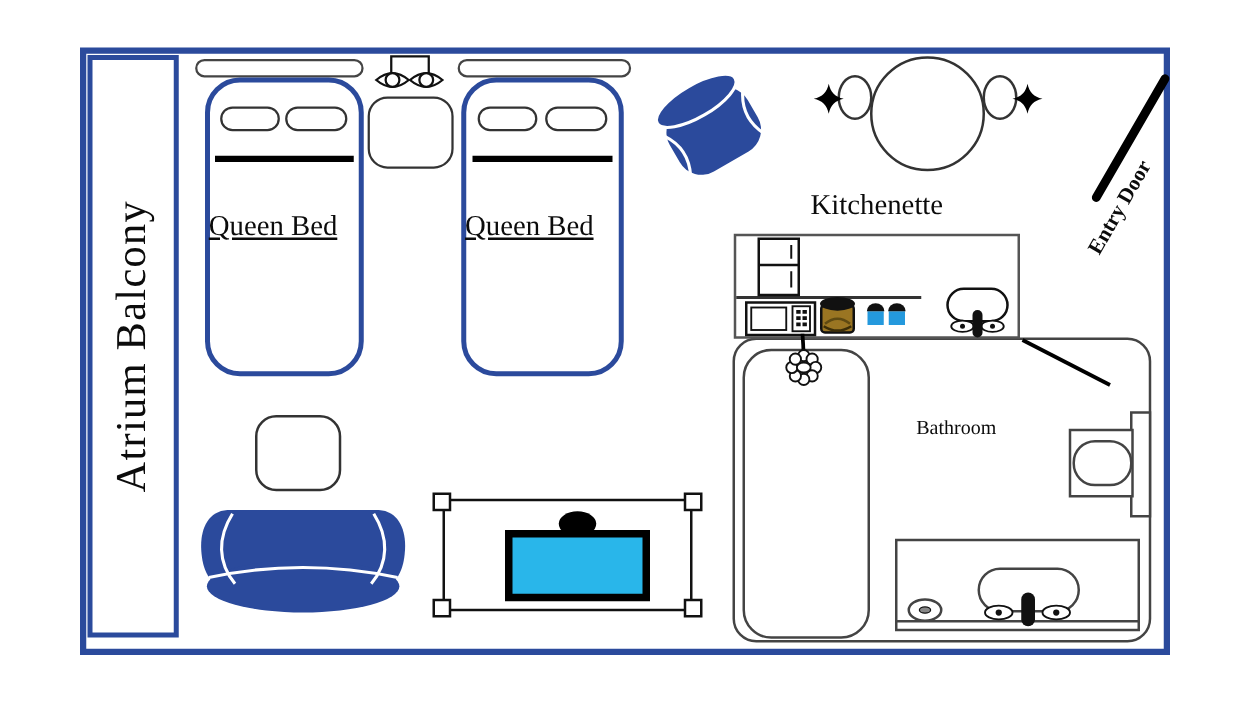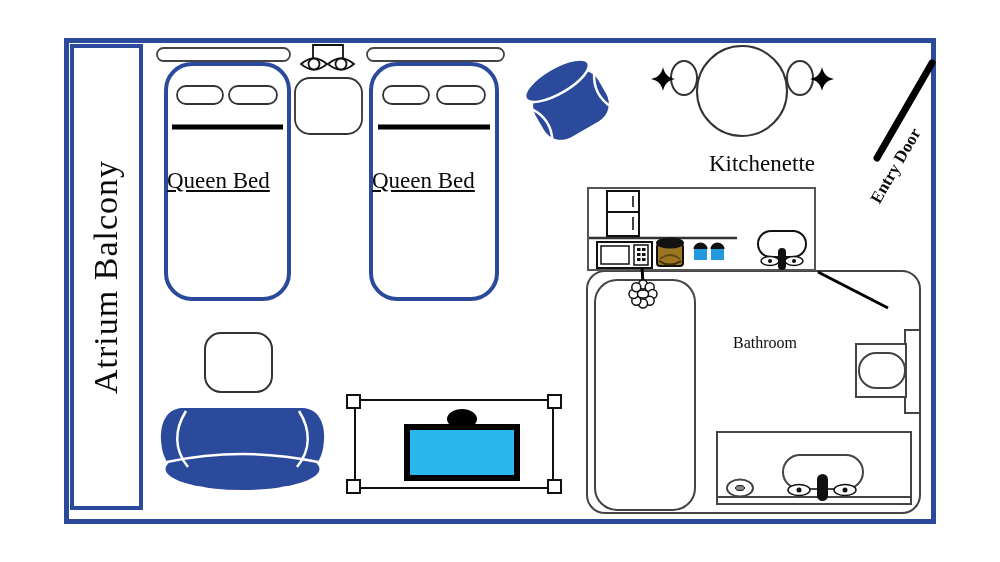--- a/index.html
+++ b/index.html
@@ -8,21 +8,21 @@
   .abs{position:absolute;}
   .outer-wall{left:64px;top:38px;width:872px;height:486px;border:5px solid #2b4a9c;box-sizing:border-box;}
   .balcony-strip{left:70px;top:44px;width:73px;height:466px;border:4px solid #2b4a9c;box-sizing:border-box;background:#fff;}
   .plan-svg{left:0;top:0;width:1000px;height:562px;pointer-events:none;}
   .label{position:absolute;color:#0b0b0b;}
   .balcony-label{left:106px;top:277px;transform:translate(-50%,-50%) rotate(-90deg);
                  font-size:34px;white-space:nowrap;letter-spacing:1px;}
   .bed-label{font-size:23px;line-height:30px;text-align:left;text-decoration:underline;}
   .bed1-label{left:167px;top:166px;width:121px;}
   .bed2-label{left:372px;top:166px;width:124px;}
-  .kitchenette-label{left:588px;top:151px;width:227px;text-align:right;font-size:23px;}
+  .kitchenette-label{left:588px;top:151px;width:227px;text-align:center;font-size:23px;}
   .bathroom-label{left:700px;top:334px;width:130px;text-align:center;font-size:16px;}
   .entrydoor-label{left:896px;top:166px;transform:translate(-50%,-50%) rotate(-60deg);
                    font-size:17px;font-weight:bold;white-space:nowrap;}
 </style>
 </head>
 <body>
 
 <div class="canvas">
 
   <div class="abs outer-wall"></div>

